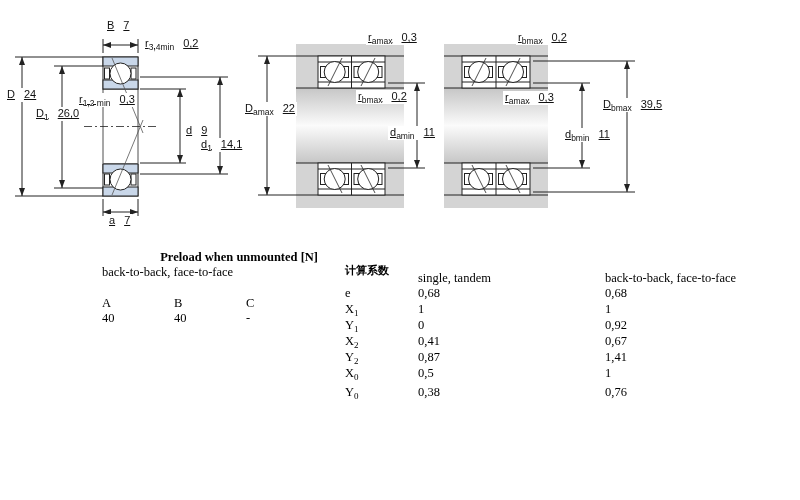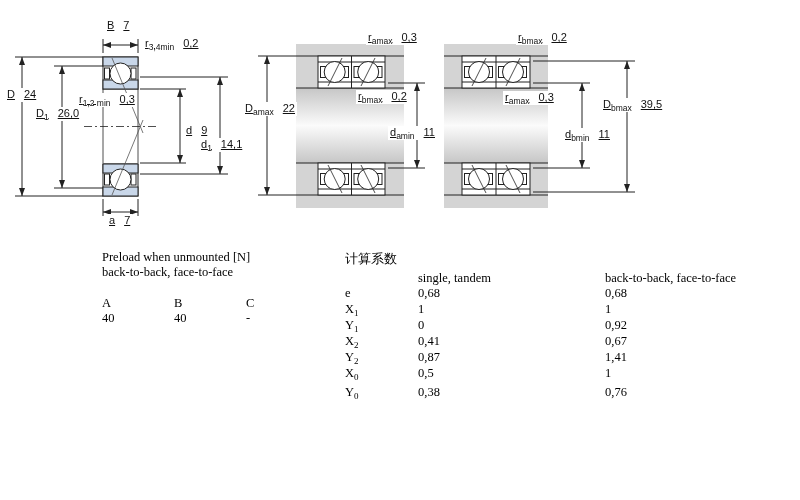--- a/index.html
+++ b/index.html
@@ -7,21 +7,21 @@
          font-family:"Liberation Sans",sans-serif;color:#111;}
   .grey{position:absolute;background:#d4d4d4;z-index:0;}
   .shaft{position:absolute;background:linear-gradient(to bottom,#c6c6c6 0%,#fbfbfb 50%,#c6c6c6 100%);z-index:0;}
   #linework{position:absolute;left:0;top:0;z-index:1;}
   .dlabel{position:absolute;font:11px "Liberation Sans",sans-serif;color:#111;background:#fff;
           padding:0 2px;white-space:nowrap;z-index:3;line-height:13px;text-decoration:underline;}
   .dlabel .sub{font-size:8.5px;position:relative;top:3px;}
   .dlabel .val{margin-left:9px;}
   .txtblock{position:absolute;z-index:2;font-family:"Liberation Serif",serif;font-size:12.5px;
             color:#000;white-space:nowrap;line-height:15px;}
-  .bold{font-weight:normal;}
+  .bold{font-weight:bold;text-align:right;}
   .pcell{display:inline-block;width:72px;}
   .fcell-label{display:inline-block;width:73px;}
   .fcell-single{display:inline-block;width:187px;}
   .frow .sub{font-size:9px;position:relative;top:3px;}
   .mt{margin-top:16px;}
 </style>
 </head>
 <body>
 
 <div id="stage">
@@ -221,21 +221,21 @@
     <div class="bold">Preload when unmounted [N]</div>
     <div>back-to-back, face-to-face</div>
     <div class="mt">
       <span class="pcell">A</span><span class="pcell">B</span><span class="pcell">C</span>
     </div>
     <div>
       <span class="pcell">40</span><span class="pcell">40</span><span class="pcell">-</span>
     </div>
   </div>
 
-  <div class="txtblock bold" style="left:345px;top:251px;font-size:13px">计算系数</div>
+  <div class="txtblock bold" style="left:345px;top:263px;font-size:11px">计算系数</div>
   <div class="txtblock" style="left:345px;top:271px">
     <div class="frow">
       <span class="fcell-label"></span><span class="fcell-single">single, tandem</span><span>back-to-back, face-to-face</span>
     </div>
     <div class="frow">
       <span class="fcell-label"><span>e</span><span class="sub"></span></span><span class="fcell-single">0,68</span><span>0,68</span>
     </div>
     <div class="frow">
       <span class="fcell-label"><span>X</span><span class="sub">1</span></span><span class="fcell-single">1</span><span>1</span>
     </div>

